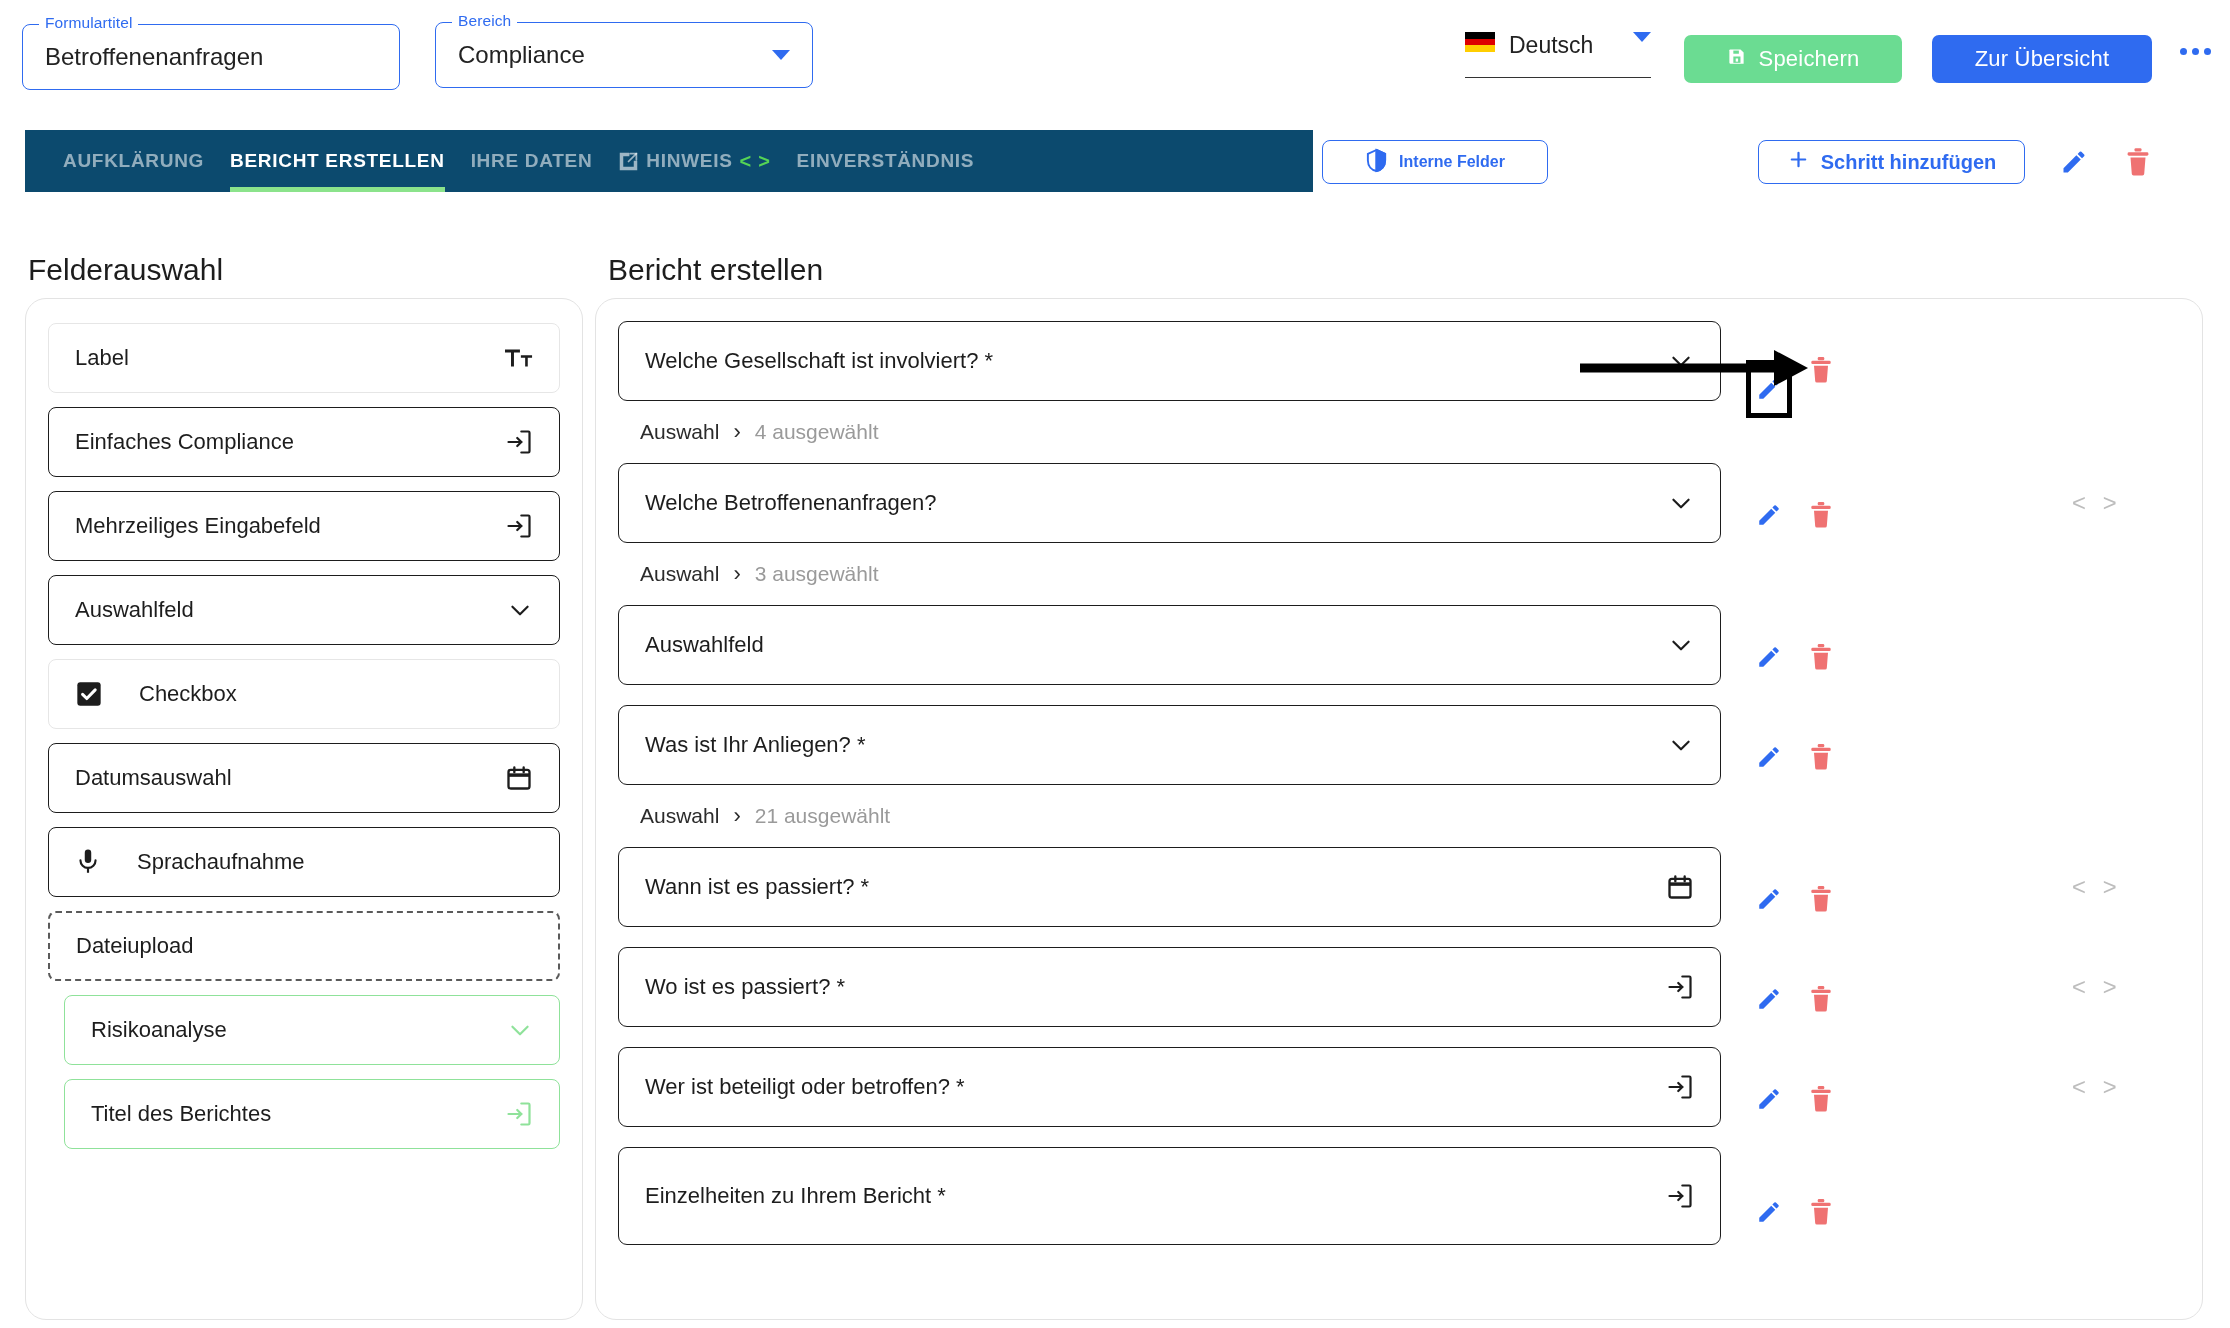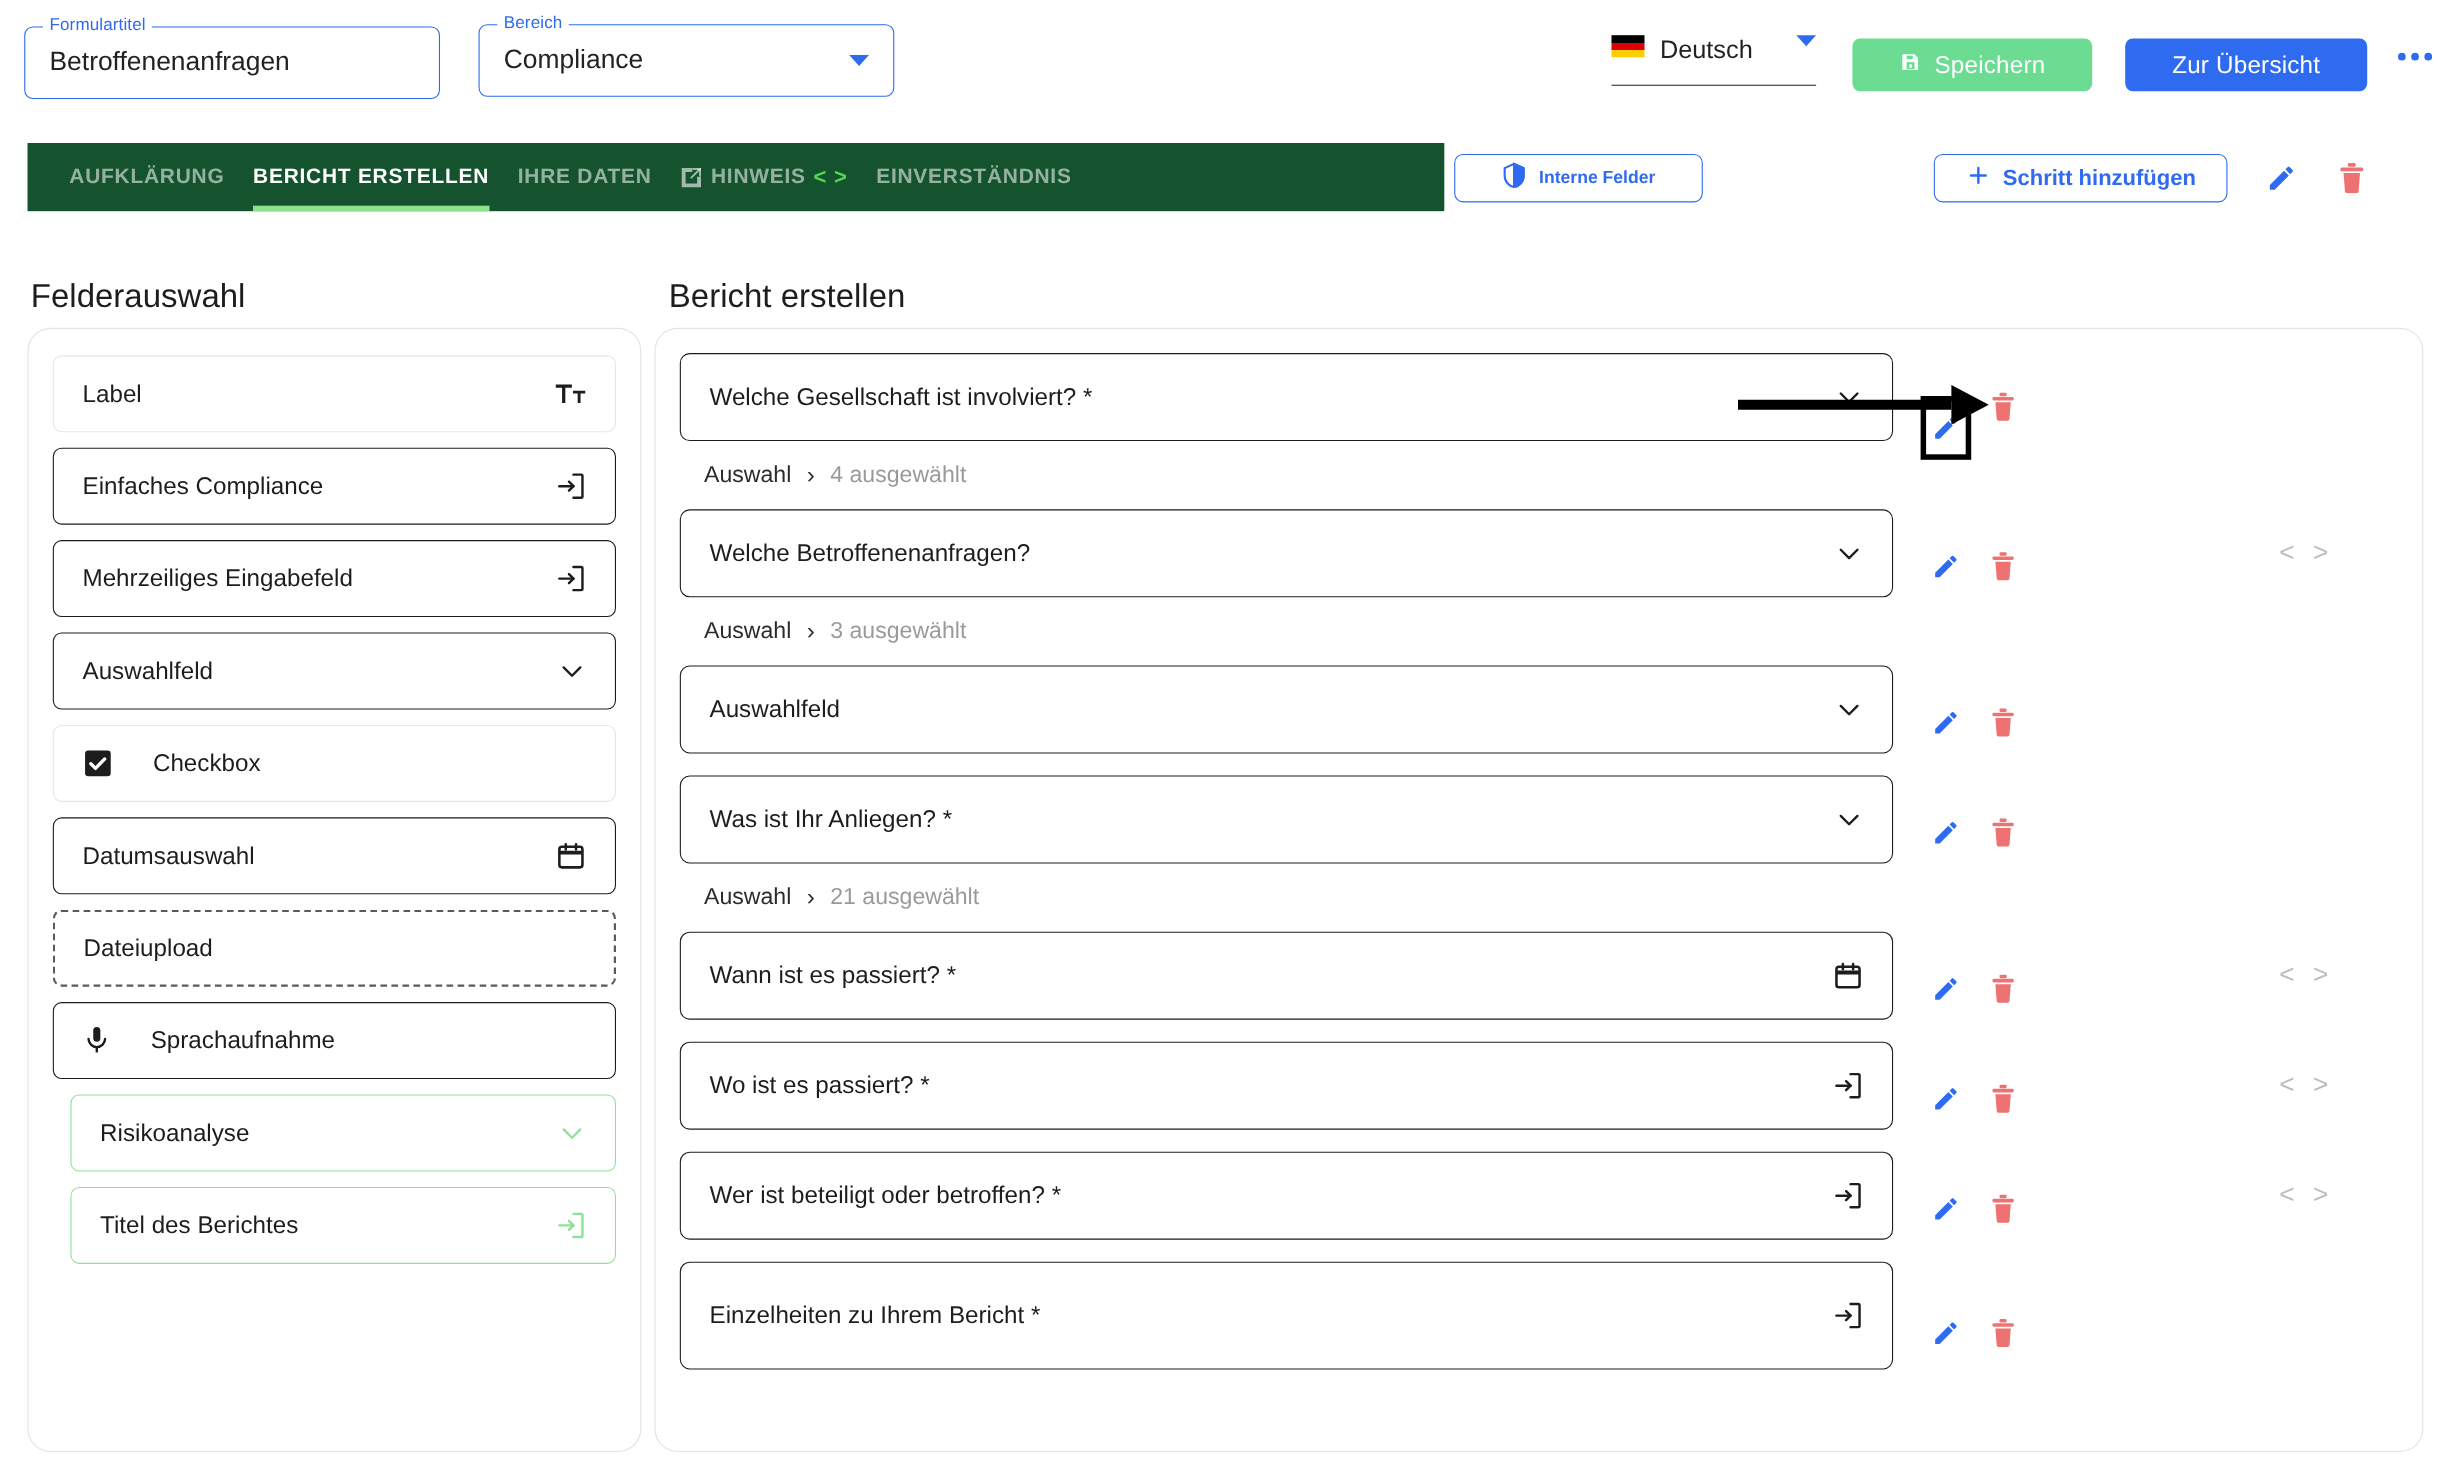--- a/index.html
+++ b/index.html
@@ -69,21 +69,21 @@
   #overviewBtn { left: 1932px; top: 35px; width: 220px; height: 48px; background: #2f6bf0; }
   .kebab {
     position: absolute; left: 2180px; top: 48px;
     display: flex; gap: 5px; cursor: pointer;
   }
   .kebab i { width: 7px; height: 7px; border-radius: 50%; background: #2f6bf0; display: block; }
 
   
   .navbar {
     position: absolute; left: 25px; top: 130px; width: 1288px; height: 62px;
-    background: #14532d; display: flex; align-items: center; padding-left: 38px;
+    background: #0c4a6e; display: flex; align-items: center; padding-left: 38px;
     gap: 26px;
   }
   .nav-tab {
     font-size: 19px; font-weight: 700; letter-spacing: .7px;
     color: rgba(255,255,255,.55); cursor: pointer; position: relative;
     height: 62px; display: flex; align-items: center; gap: 7px;
     white-space: nowrap;
   }
   .nav-tab.active { color: #ffffff; }
   .nav-tab.active::after {
@@ -336,33 +336,33 @@
       <span class="pi-label">Datumsauswahl</span>
       <span class="pi-icon">
         <svg width="28" height="28" viewBox="0 0 24 24" fill="none" stroke="#1d1d1d" stroke-width="2">
           <rect x="3" y="5" width="18" height="16" rx="2"></rect>
           <path d="M3 9.5h18" stroke-width="3"></path>
           <path d="M8 3v4M16 3v4" stroke-linecap="round"></path>
         </svg>
       </span>
     </div>
 
-    <div class="palette-item b-dash">
-      <span class="pi-label">Dateiupload</span>
-    </div>
-
     <div class="palette-item b-dark">
       <span class="pi-lead">
         <svg width="26" height="28" viewBox="0 0 24 26" fill="#1d1d1d">
           <rect x="9" y="1.5" width="6" height="12.5" rx="3"></rect>
           <path d="M5 11.5a7 7 0 0 0 14 0" fill="none" stroke="#1d1d1d" stroke-width="2" stroke-linecap="round"></path>
           <rect x="11" y="18" width="2" height="5"></rect>
         </svg>
       </span>
       <span class="pi-label">Sprachaufnahme</span>
+    </div>
+
+    <div class="palette-item b-dash">
+      <span class="pi-label">Dateiupload</span>
     </div>
 
     <div class="palette-item b-green">
       <span class="pi-label">Risikoanalyse</span>
       <span class="pi-icon">
         <svg width="26" height="26" viewBox="0 0 24 24" fill="none" stroke="#8fe29a" stroke-width="2" stroke-linecap="round" stroke-linejoin="round">
             <path d="M5 9l7 7 7-7"></path>
           </svg>
       </span>
     </div>

